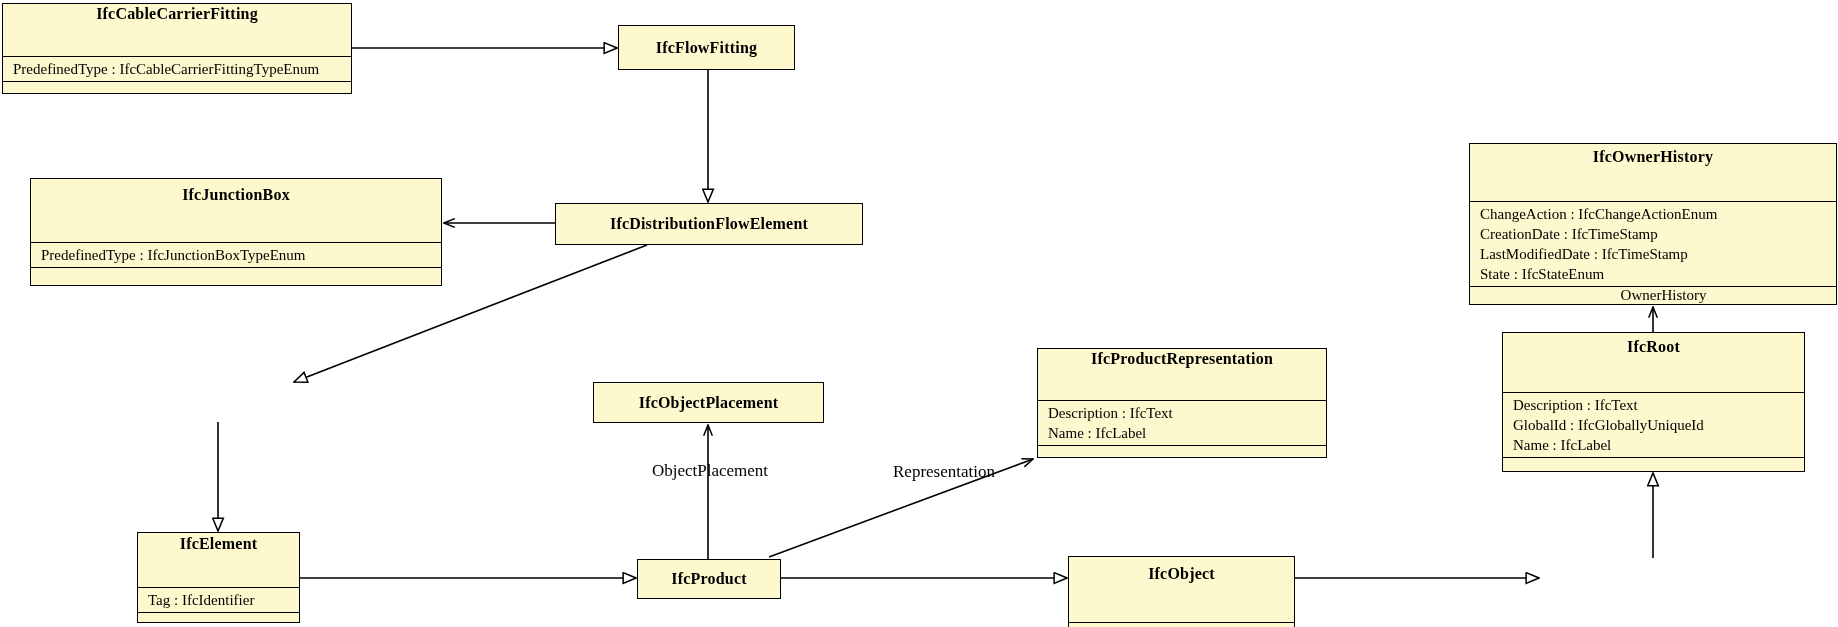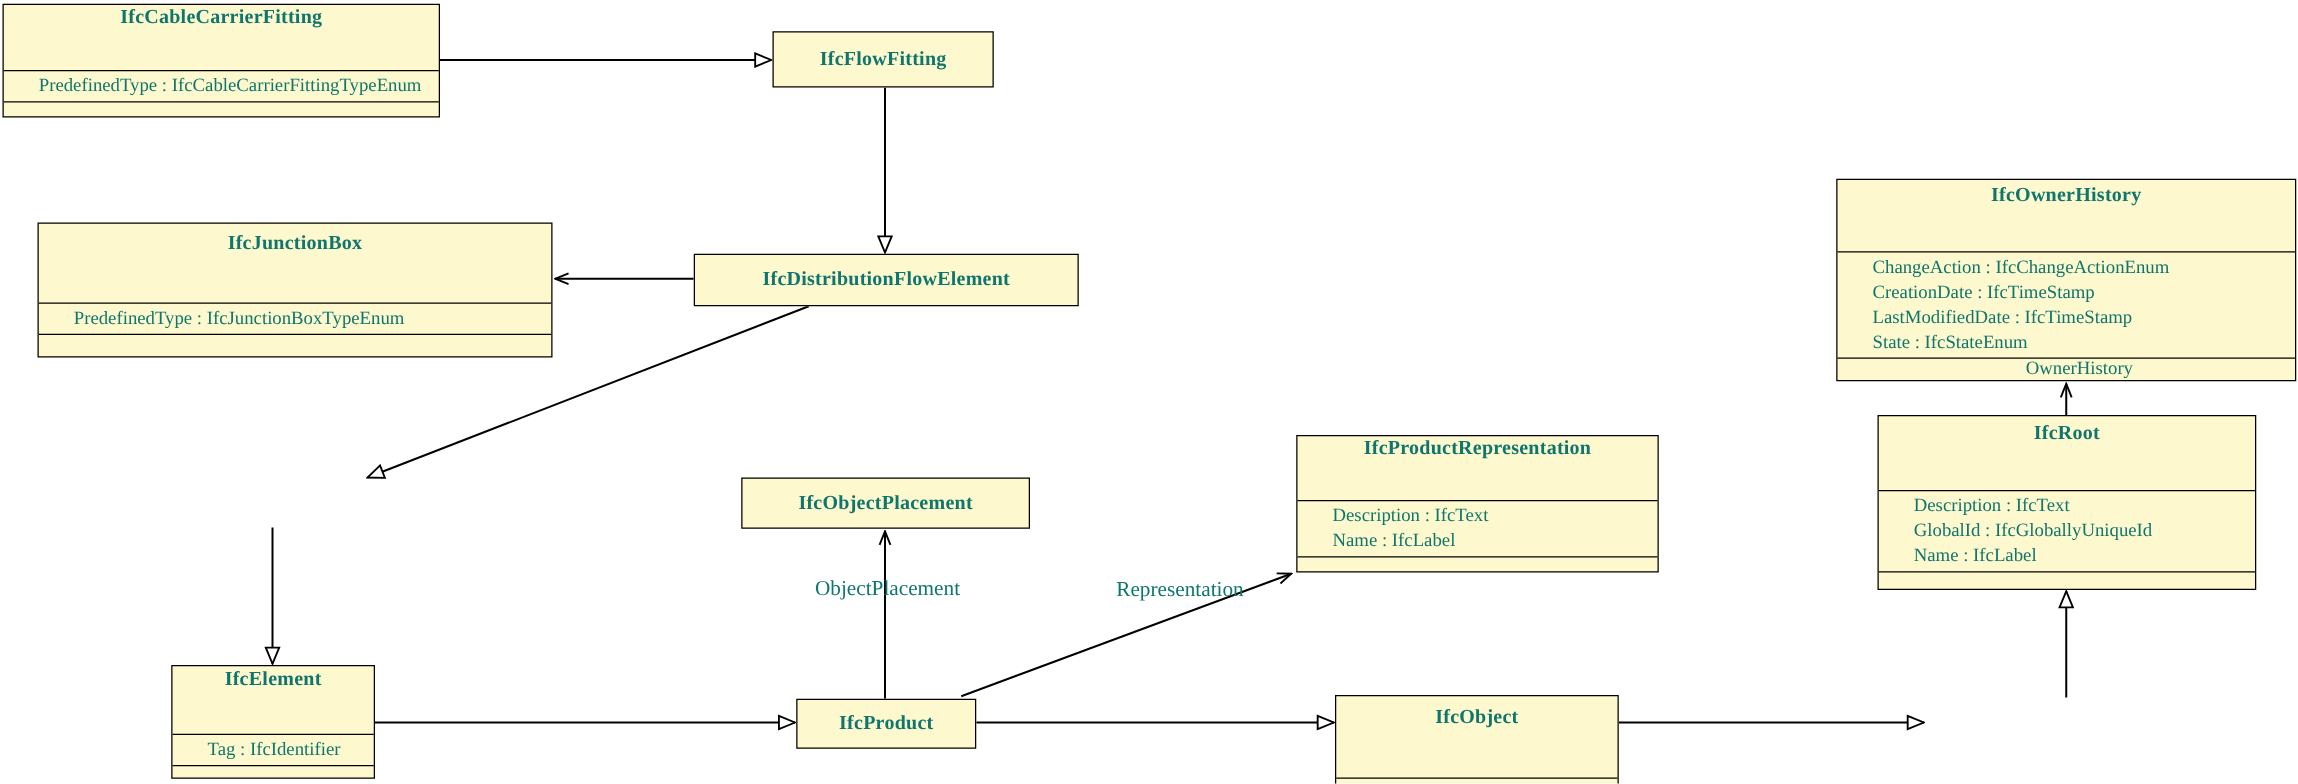--- a/index.html
+++ b/index.html
@@ -1,42 +1,42 @@
 <!DOCTYPE html>
 <html><head>
 <meta charset="utf-8">
 <style>
   html,body { margin:0; padding:0; background:#ffffff; }
   #canvas {
     position:relative;
     width:1838px; height:627px;
     background:#ffffff;
     font-family:"Liberation Serif","DejaVu Serif",serif;
-    color:#0f766e;
+    color:#000000;
     overflow:hidden;
   }
   #edges { position:absolute; left:0; top:0; width:1838px; height:627px; }
   .box {
     position:absolute;
     background:#fdf8cd;
     border:1.4px solid #000;
     box-sizing:border-box;
     display:flex; flex-direction:column;
   }
   .comp { box-sizing:border-box; }
   .comp + .comp { border-top:1.4px solid #000; }
   .title {
     display:flex; align-items:center; justify-content:center;
     font-weight:bold; font-size:16px; letter-spacing:0.2px;
     white-space:nowrap;
   }
   .title.solo { flex:1; }
   .attrs {
     flex:1; display:flex; flex-direction:column; justify-content:flex-end;
-    padding:2px 28px; font-size:15px;margin-top:31px;
+    padding:2px 10px; font-size:15px;margin-top:31px;
   }
   .attr { line-height:20px; white-space:nowrap; }
   .footer-comp {
     display:flex; align-items:center; justify-content:center;
     font-size:15px; white-space:nowrap;padding-left:21px;
   }
   .edge-label {
     position:absolute; transform:translate(-50%,-50%);
     font-size:17px; white-space:nowrap;
   }

